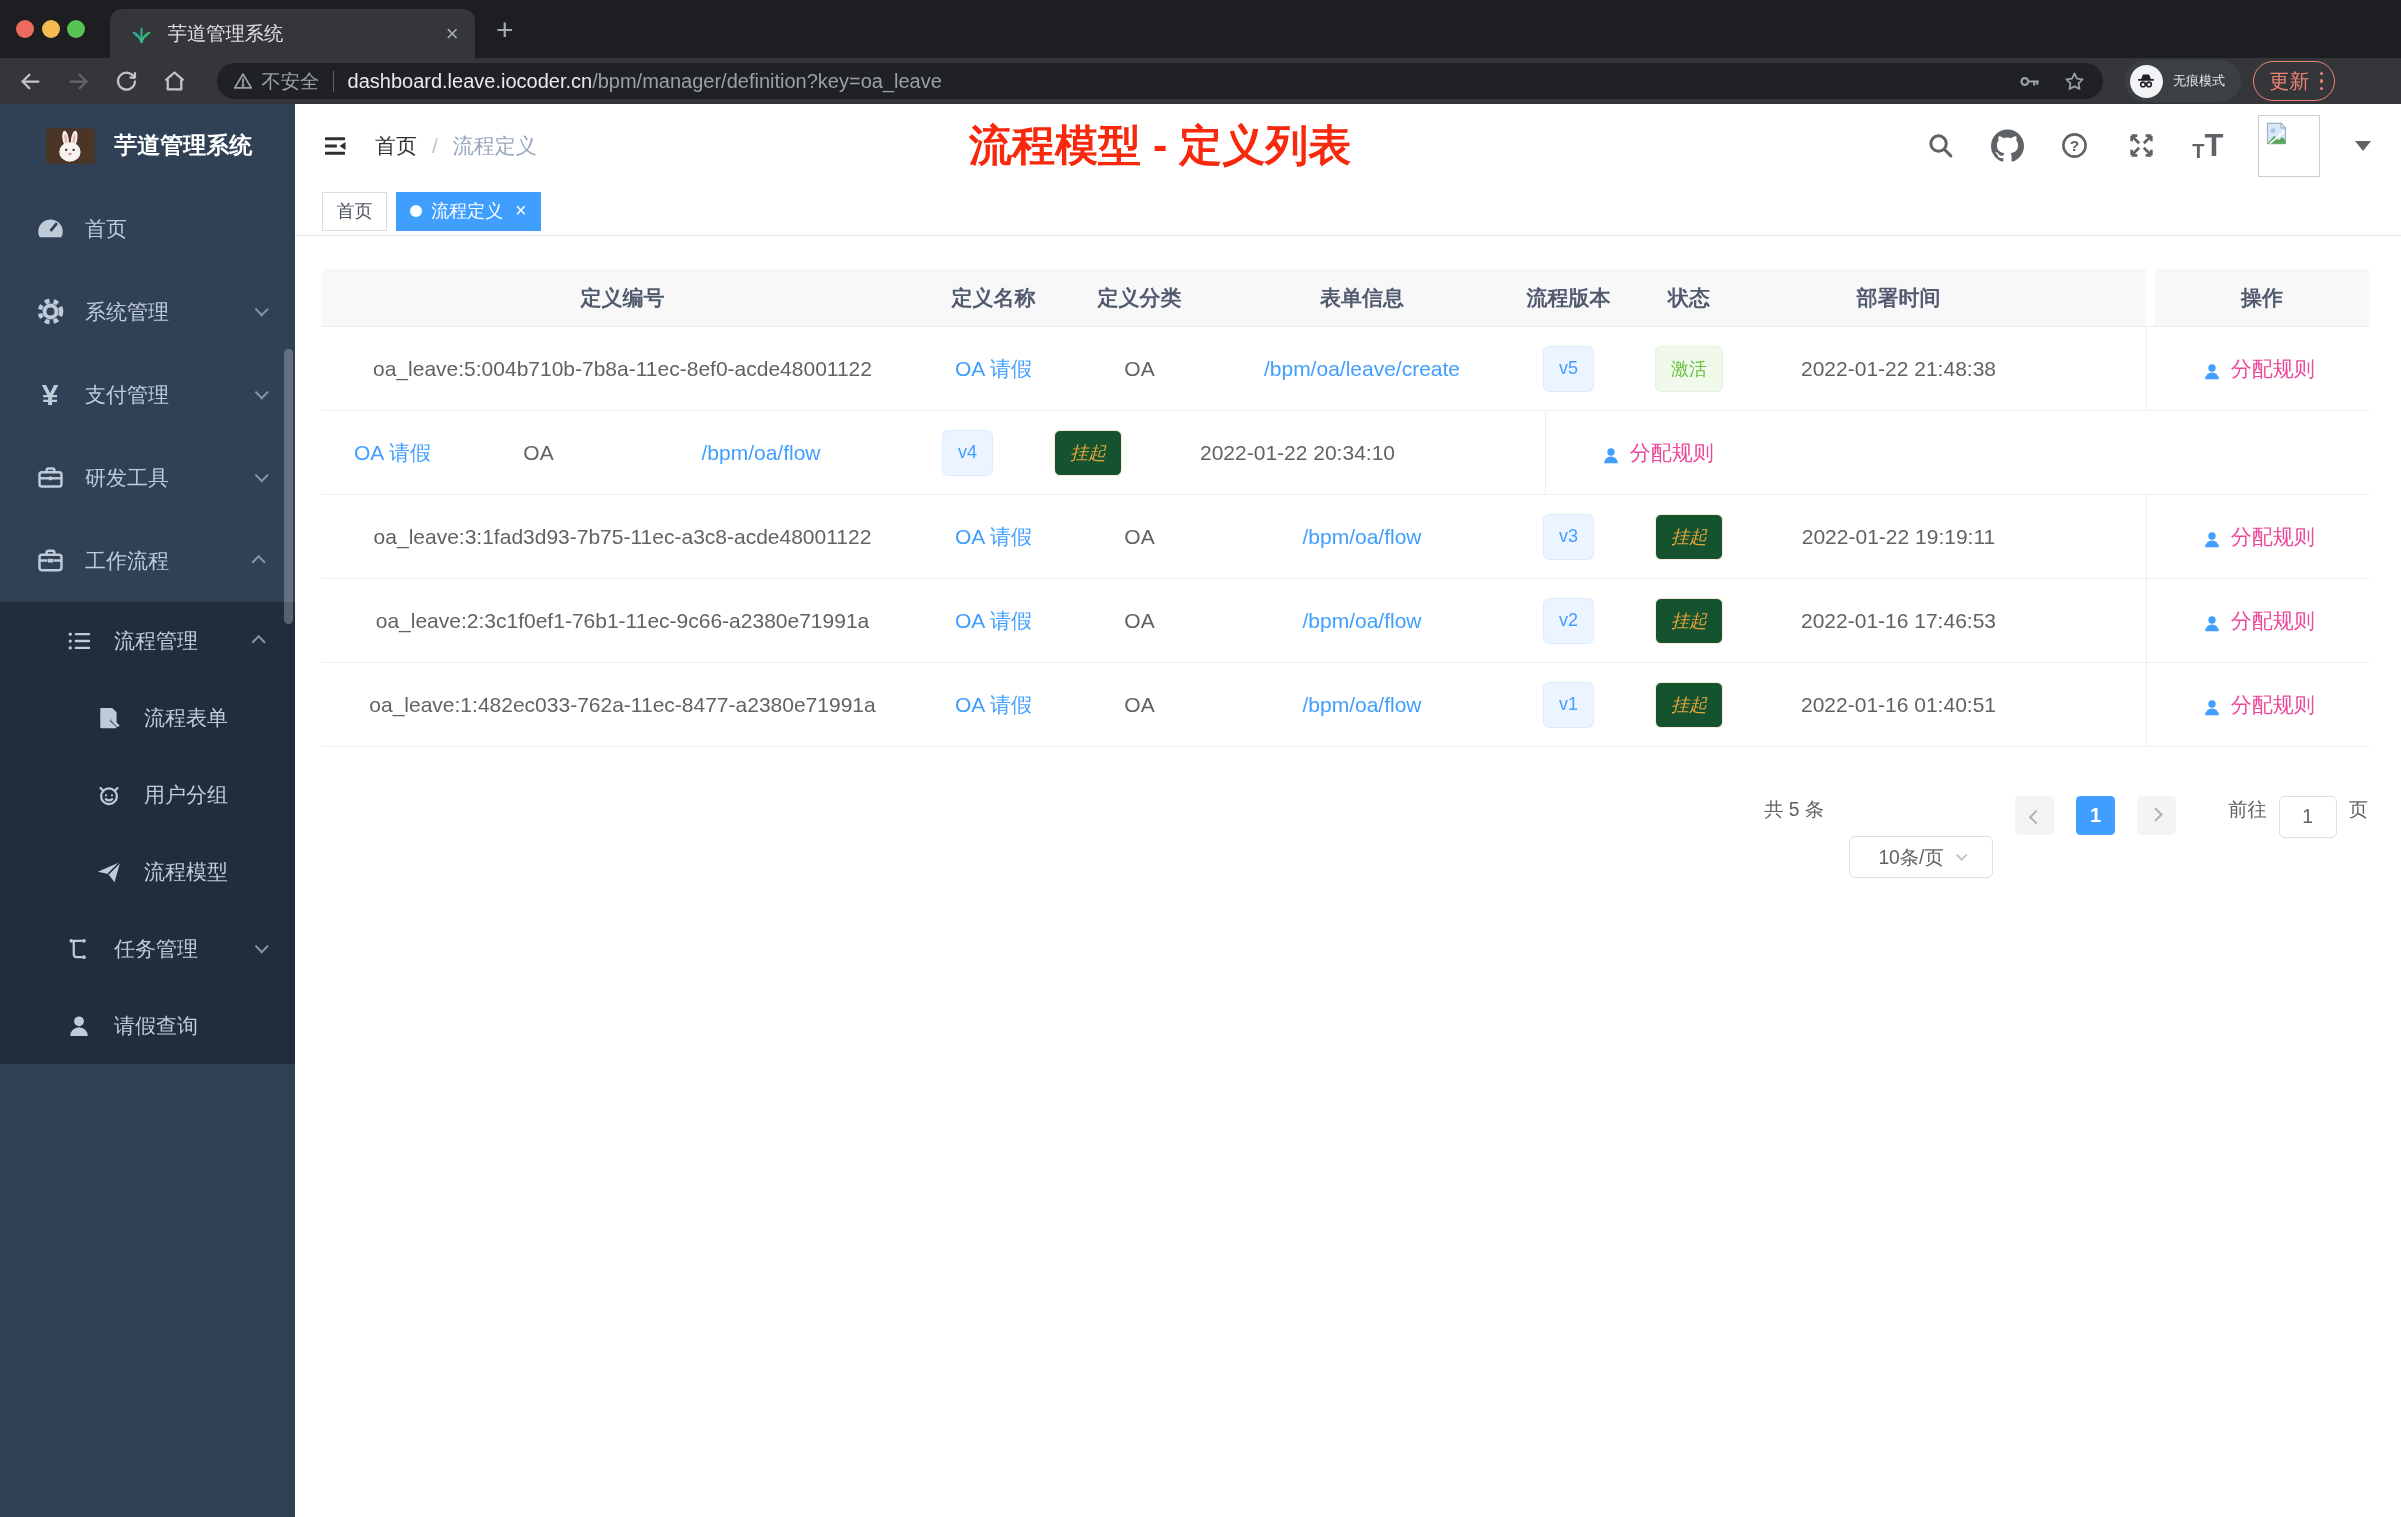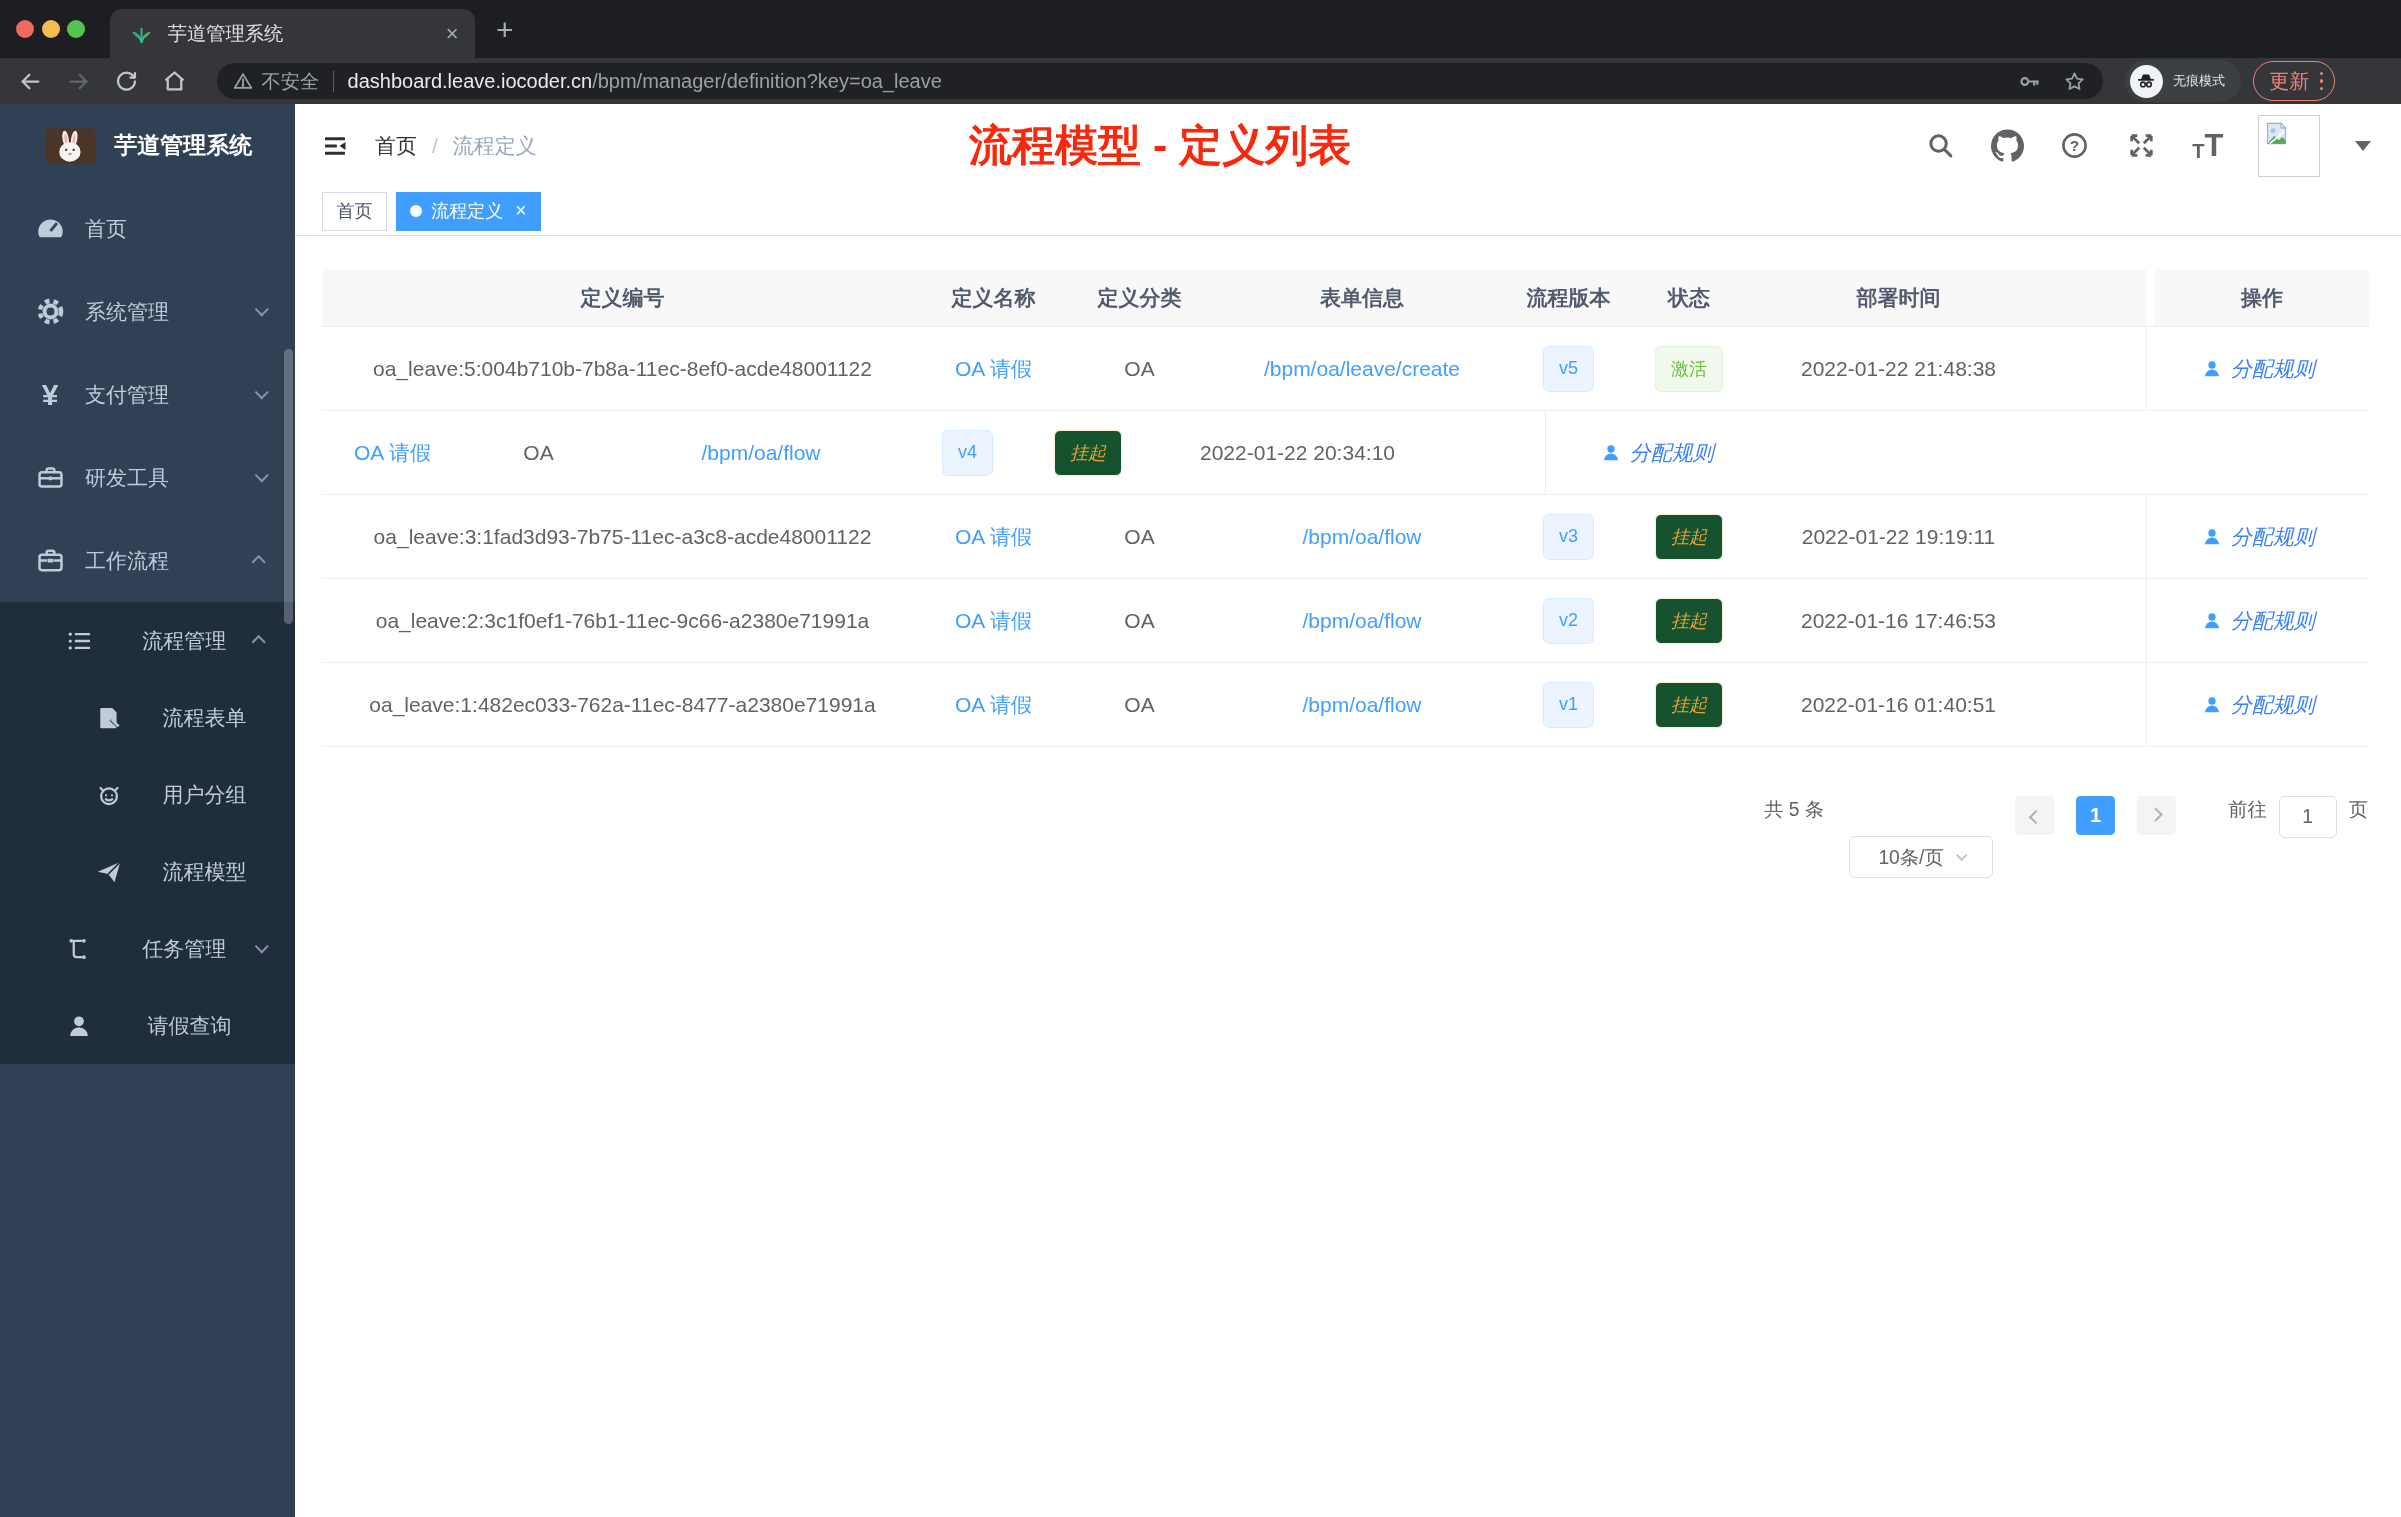--- a/index.html
+++ b/index.html
@@ -43,21 +43,21 @@
   .sidebar { position:relative; width:295px; flex:none; background:#304156; overflow:hidden; }
   .logo-row { height:83px; display:flex; align-items:center; padding-left:46px; gap:19.3px; }
   .logo-title { color:#fff; font-size:23px; font-weight:bold; white-space:nowrap; }
   .mi { height:83px; display:flex; align-items:center; padding:0 30px 0 33px; color:#bfcbd9; font-size:21px; cursor:pointer; }
   .mi .micon { width:34px; height:34px; flex:none; display:flex; align-items:center; justify-content:center; margin-right:18px; color:#bfcbd9; }
   .mi .lbl { flex:1; white-space:nowrap; }
   .chev { width:10.4px; height:10.4px; border-right:2.2px solid #8a94a6; border-bottom:2.2px solid #8a94a6; flex:none; }
   .chev.down { transform:rotate(45deg) translateY(-2.2px); }
   .chev.up { transform:rotate(-135deg) translateY(-2.2px); }
   .submenu { background:#1f2d3d; }
-  .submenu .mi { height:77px; padding-left:62px;text-align:center; }
+  .submenu .mi { height:77px; padding-left:62px; }
   .submenu .mi.deep { padding-left:92px; }
   .sb-thumb { position:absolute; right:2.2px; top:245px; width:9px; height:275px; background:rgba(255,255,255,.25); border-radius:4.5px; }
   
   .main { flex:1; display:flex; flex-direction:column; background:#fff; min-width:0; }
   .appheader { position:relative; height:83px; display:flex; align-items:center; padding:0 30px 0 25px; background:#fff; }
   .foldicon { width:30px; height:30px; color:#2b2f36; }
   .breadcrumb { display:flex; align-items:center; margin-left:25px; font-size:21px; }
   .bc-home { color:#303133; }
   .bc-sep { color:#c0c4cc; margin:0 15px; }
   .bc-cur { color:#97a8be; }
@@ -85,21 +85,21 @@
   .c1{width:601px}.c2{width:141px}.c3{width:151px}.c4{width:294px}.c5{width:119px}.c6{width:122px}.c7{width:297px}.cfill{width:99px}
   .c8{width:223px}
   .thead .c8 { border-left:9px solid #fff; }
   .trow { display:flex; height:84px; border-bottom:1.5px solid #ebeef5; background:#fff; }
   .trow .c8 { border-left:1.5px solid #ebeef5; }
   a.blue { color:#409eff; text-decoration:none; cursor:pointer; }
   .badge { display:inline-flex; align-items:center; height:46px; padding:0 15px; border-radius:6px; font-size:18px; border:1.5px solid; }
   .badge-version { background:#ecf5ff; border-color:#d9ecff; color:#409eff; }
   .badge-active  { background:#f0f9eb; border-color:#e1f3d8; color:#67c23a; }
   .badge-suspend { background:#14532d; border-color:#faecd8; color:#e6a23c;font-style:italic; }
-  .action { display:flex; align-items:center; gap:7.4px; color:#3b82f6; font-size:21px; cursor:pointer;font-style:italic; }
+  .action { display:flex; align-items:flex-end; gap:7.4px; color:#ec4899; font-size:21px; cursor:pointer; }
   
   .pager { margin-top:49px; display:flex; justify-content:flex-end; align-items:flex-start; font-size:19.3px; color:#606266; }
   .pg-total { margin-right:25px; }
   .pg-select { width:144px; height:42px; border:1.5px solid #dcdfe6; border-radius:6px; display:flex;
                align-items:center; justify-content:center; gap:12px; color:#606266; background:#fff;margin-top:40px; }
   .pg-select .chev { width:8.2px; height:8.2px; border-color:#c0c4cc; transform:rotate(45deg) translateY(-2.2px); }
   .pg-btn { width:39px; height:39px; border-radius:4.5px; background:#f4f4f5; display:flex; align-items:center; justify-content:center; margin-left:22px; }
   .pg-btn .arr { width:9.7px; height:9.7px; border-left:2.2px solid #aeb2b9; border-bottom:2.2px solid #aeb2b9; }
   .pg-btn .arr.left { transform:rotate(45deg) translateX(1.5px); }
   .pg-btn .arr.right { transform:rotate(-135deg) translateX(1.5px); }

